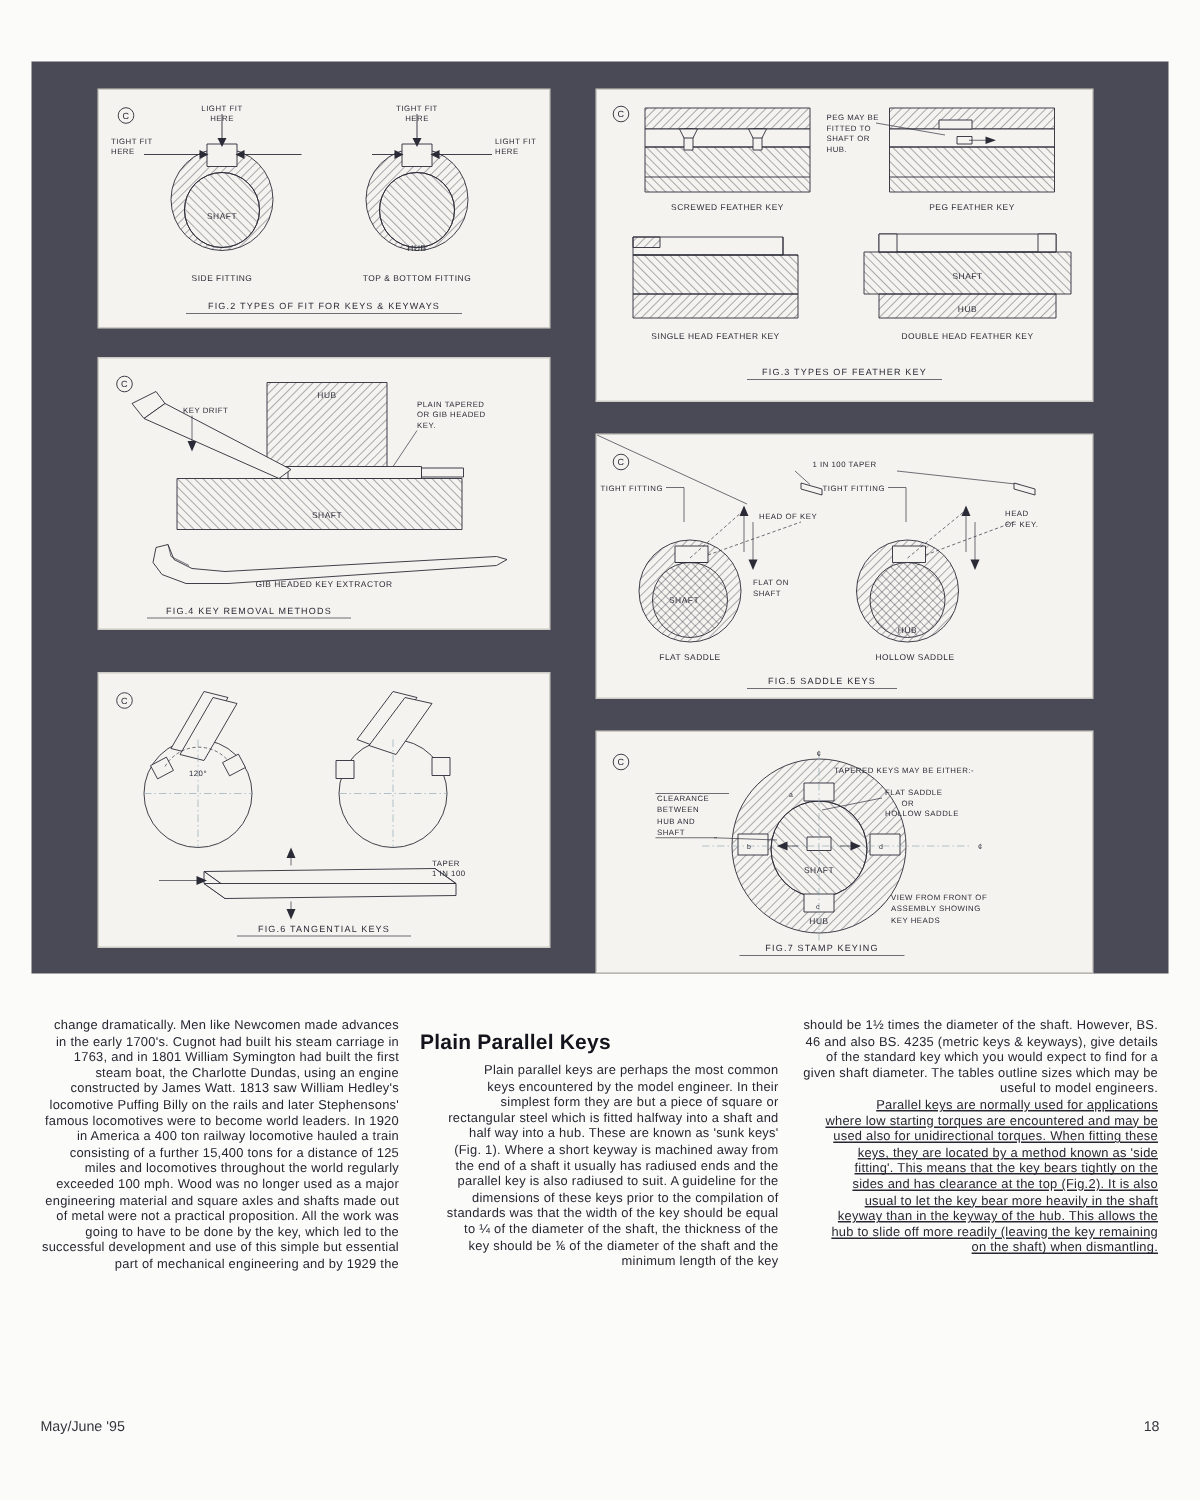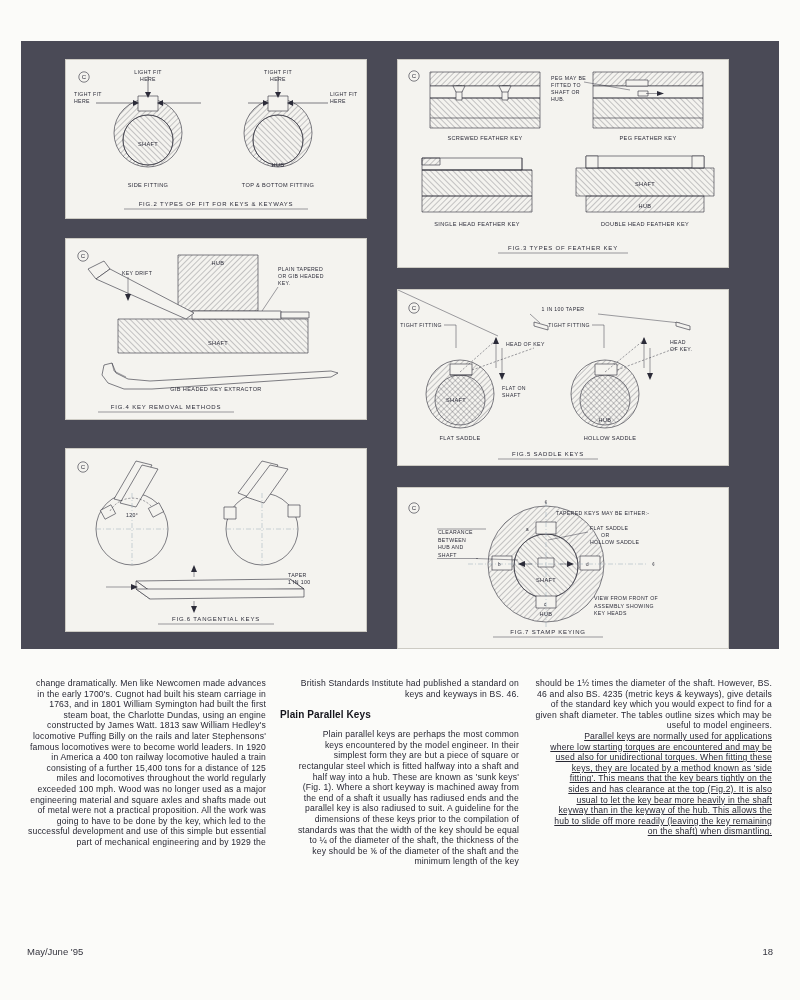--- a/index.html
+++ b/index.html
@@ -44,21 +44,21 @@
     font-size:8.6px;
     line-height:10.6px;
     text-align:right;
     color:#272733;
     letter-spacing:.02em;
   }
   .col p + p{margin-top:0;text-decoration:underline;}
   .col p.indent{text-indent:12px;margin-left:16px;}
   h2.sub{
     margin:9px 0 7px 0;
-    font-size:10px;
+    font-size:14px;
     line-height:14px;
     font-weight:bold;
     color:#14141c;
     letter-spacing:.01em;
   }
 
   
   .footer{
     position:absolute;left:27px;right:27px;top:946px;
     display:flex;justify-content:space-between;align-items:flex-start;
@@ -426,21 +426,20 @@
 
   </div>
 
   <div class="cols">
 
     <div class="col">
       <p>change dramatically. Men like Newcomen made advances in the early 1700's. Cugnot had built his steam carriage in 1763, and in 1801 William Symington had built the first steam boat, the Charlotte Dundas, using an engine constructed by James Watt. 1813 saw William Hedley's locomotive Puffing Billy on the rails and later Stephensons' famous locomotives were to become world leaders. In 1920 in America a 400 ton railway locomotive hauled a train consisting of a further 15,400 tons for a distance of 125 miles and locomotives throughout the world regularly exceeded 100 mph. Wood was no longer used as a major engineering material and square axles and shafts made out of metal were not a practical proposition. All the work was going to have to be done by the key, which led to the successful development and use of this simple but essential part of mechanical engineering and by 1929 the</p>
     </div>
 
     <div class="col">
-      <p>British Standards Institute had published a standard on keys and keyways in BS. 46.</p>
       <h2 class="sub">Plain Parallel Keys</h2>
       <p class="indent">Plain parallel keys are perhaps the most common keys encountered by the model engineer. In their simplest form they are but a piece of square or rectangular steel which is fitted halfway into a shaft and half way into a hub. These are known as 'sunk keys' (Fig. 1). Where a short keyway is machined away from the end of a shaft it usually has radiused ends and the parallel key is also radiused to suit. A guideline for the dimensions of these keys prior to the compilation of standards was that the width of the key should be equal to ¼ of the diameter of the shaft, the thickness of the key should be ⅙ of the diameter of the shaft and the minimum length of the key</p>
     </div>
 
     <div class="col">
       <p>should be 1½ times the diameter of the shaft. However, BS. 46 and also BS. 4235 (metric keys &amp; keyways), give details of the standard key which you would expect to find for a given shaft diameter. The tables outline sizes which may be useful to model engineers.</p>
       <p class="indent">Parallel keys are normally used for applications where low starting torques are encountered and may be used also for unidirectional torques. When fitting these keys, they are located by a method known as 'side fitting'. This means that the key bears tightly on the sides and has clearance at the top (Fig.2). It is also usual to let the key bear more heavily in the shaft keyway than in the keyway of the hub. This allows the hub to slide off more readily (leaving the key remaining on the shaft) when dismantling.</p>
     </div>
 
   </div>

